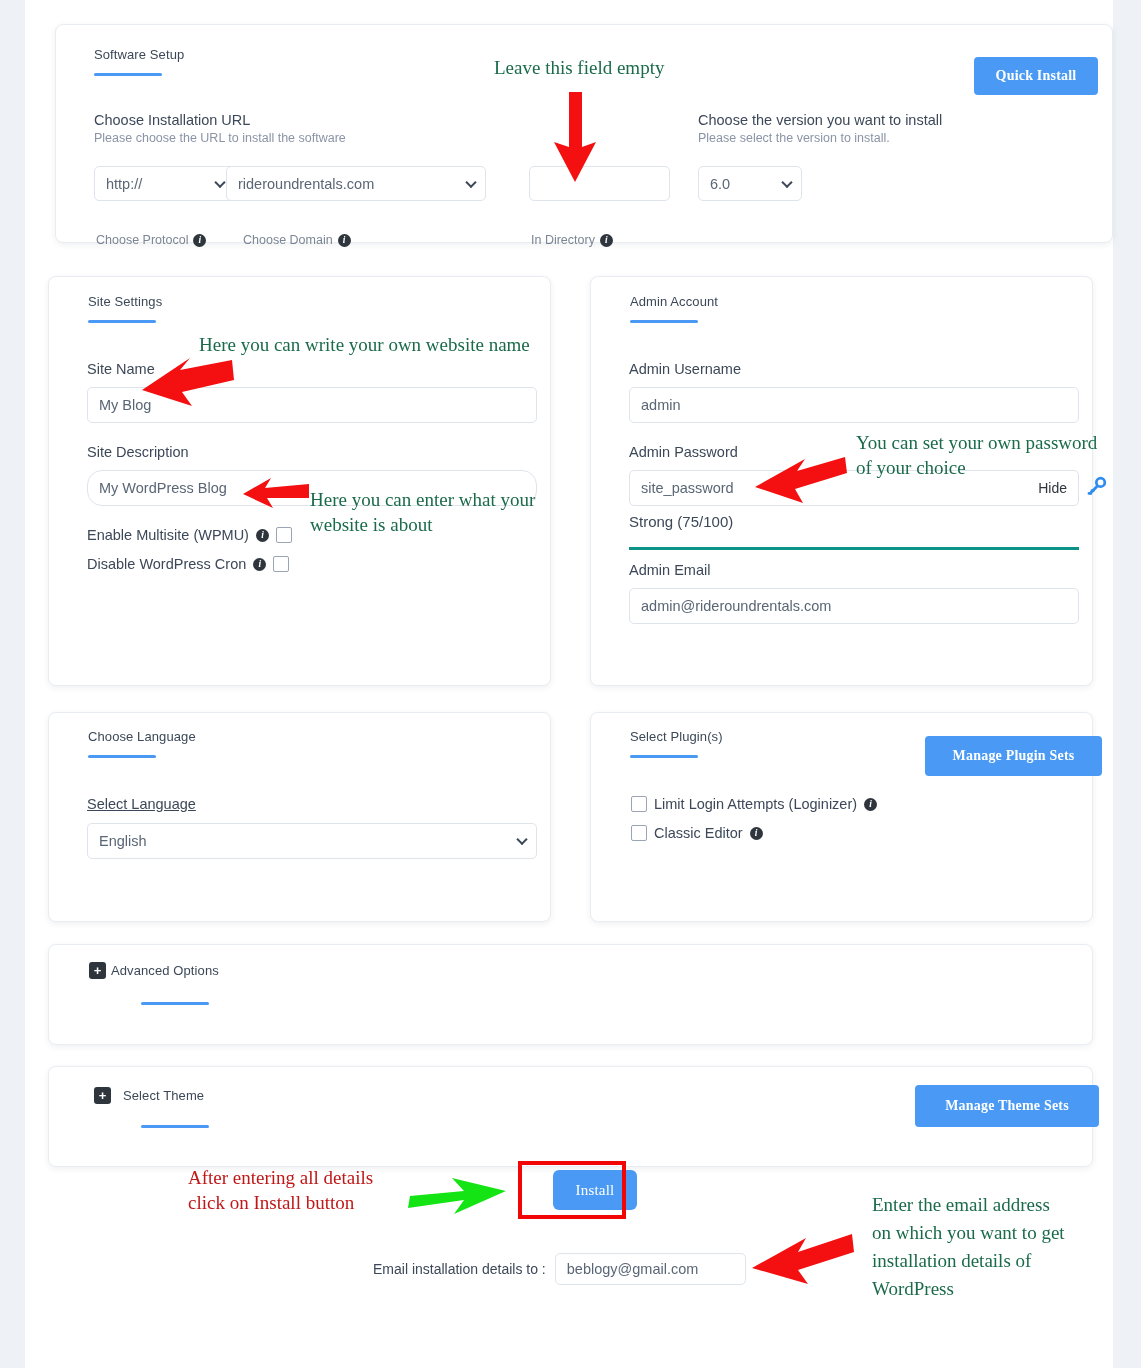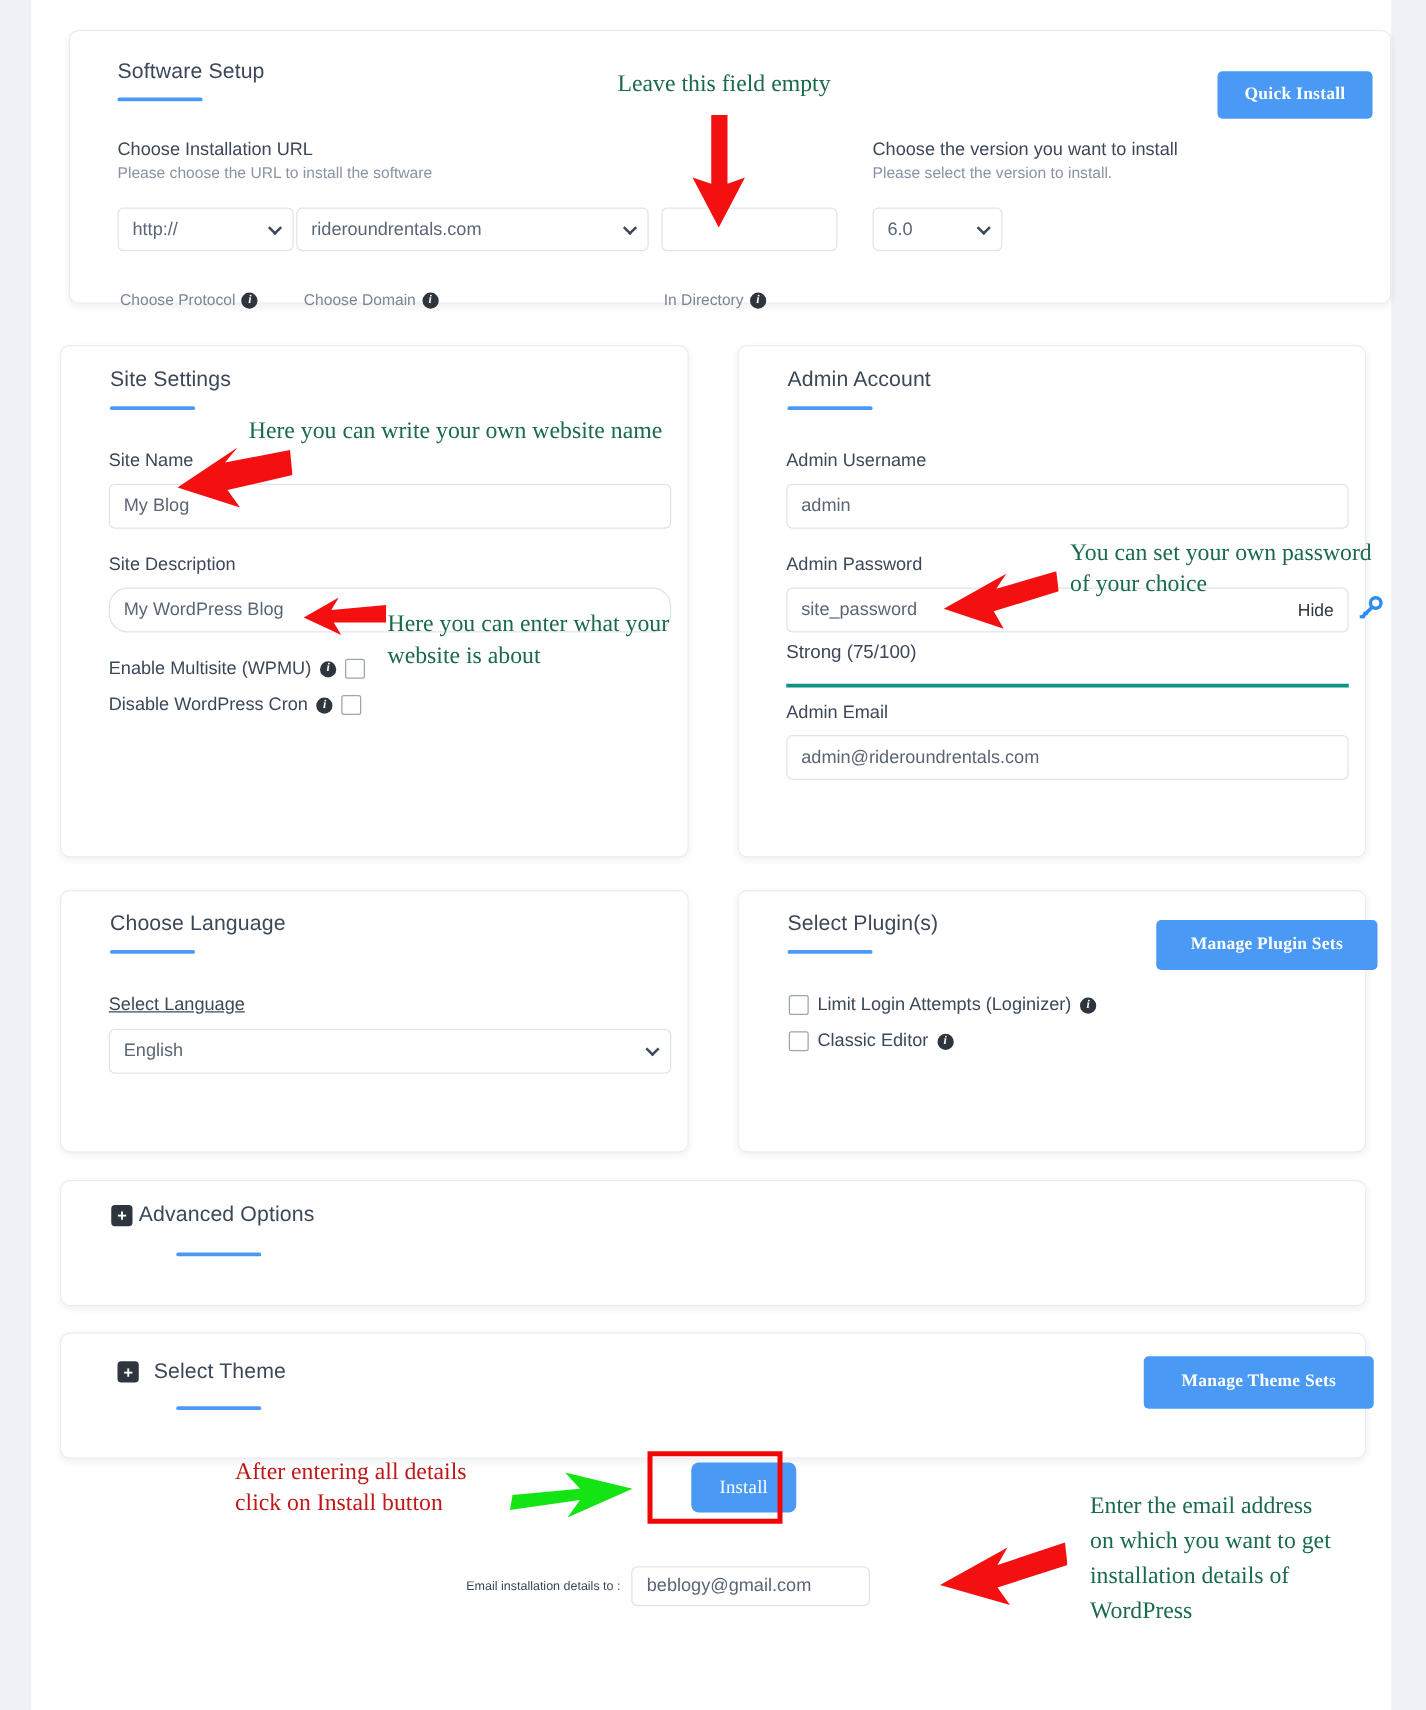--- a/index.html
+++ b/index.html
@@ -18,21 +18,21 @@
   }
   
   .card{
     position:absolute;
     background:#ffffff;
     border:1px solid #e9edf2;
     border-radius:8px;
     box-shadow:0 2px 6px rgba(30,45,70,.07);
   }
   .sec-title{
-    font-size:17px; color:#3c4858; font-weight:400;
+    font-size:13px; color:#3c4858; font-weight:400;
     letter-spacing:.1px;
   }
   .sec-underline{
     width:68px; height:3px; background:#4a9af5; border-radius:2px;
     margin-top:11px;
   }
   .field-label{ font-size:14.5px; color:#3c4858; }
   .field-sub{ font-size:12.5px; color:#8a94a6; margin-top:3px; }
   .fld{
     height:35px; border:1px solid #dfe4ec; border-radius:5px;
@@ -105,21 +105,21 @@
 
     <div class="fld sel" style="position:absolute;left:38px;top:141px;width:141px;">
       <span>http://</span>
       <i class="caret"></i>
     </div>
     <div class="hint" style="position:absolute;left:40px;top:203px;">
       <span>Choose Protocol</span>
       <span class="iicon">i</span>
     </div>
 
-    <div class="fld sel" style="position:absolute;left:181px;top:141px;width:282px;">
+    <div class="fld sel" style="position:absolute;left:170px;top:141px;width:260px;">
       <span>rideroundrentals.com</span>
       <i class="caret"></i>
     </div>
     <div class="hint" style="position:absolute;left:187px;top:203px;">
       <span>Choose Domain</span>
       <span class="iicon">i</span>
     </div>
 
     <div class="fld" style="position:absolute;left:473px;top:141px;width:141px;">
       <span></span>
@@ -246,21 +246,21 @@
       <span class="plusbox">+</span>
       <span class="sec-title">Select Theme</span>
     </div>
     <div class="sec-underline" style="position:absolute;left:92px;top:58px;margin-top:0;"></div>
     <button class="btn-blue" style="position:absolute;left:866px;top:18px;width:184px;height:42px;">Manage Theme Sets</button>
   </div>
 
   <button class="btn-blue" style="position:absolute;left:528px;top:1170px;width:84px;height:40px;border-radius:6px;font-size:15px;font-weight:400;">Install</button>
 
   <div style="position:absolute;left:348px;top:1253px;display:flex;align-items:center;gap:9px;">
-    <span style="font-size:10px;color:#3c4858;">Email installation details to :</span>
+    <span style="font-size:14px;color:#3c4858;">Email installation details to :</span>
     <span class="fld" style="width:191px;height:32px;font-size:14.5px;">
       <span>beblogy@gmail.com</span>
     </span>
   </div>
 
 </div>
 
 <div class="anno" style="left:494px;top:55px;">Leave this field empty</div>
 <svg class="arrow" style="left:552px;top:92px;" width="46" height="92" viewBox="0 0 46 92">
   <path d="M17 0 L30 0 L30 55 L44 50 L23 90 L2 50 L17 55 Z" fill="#f41010"></path>

